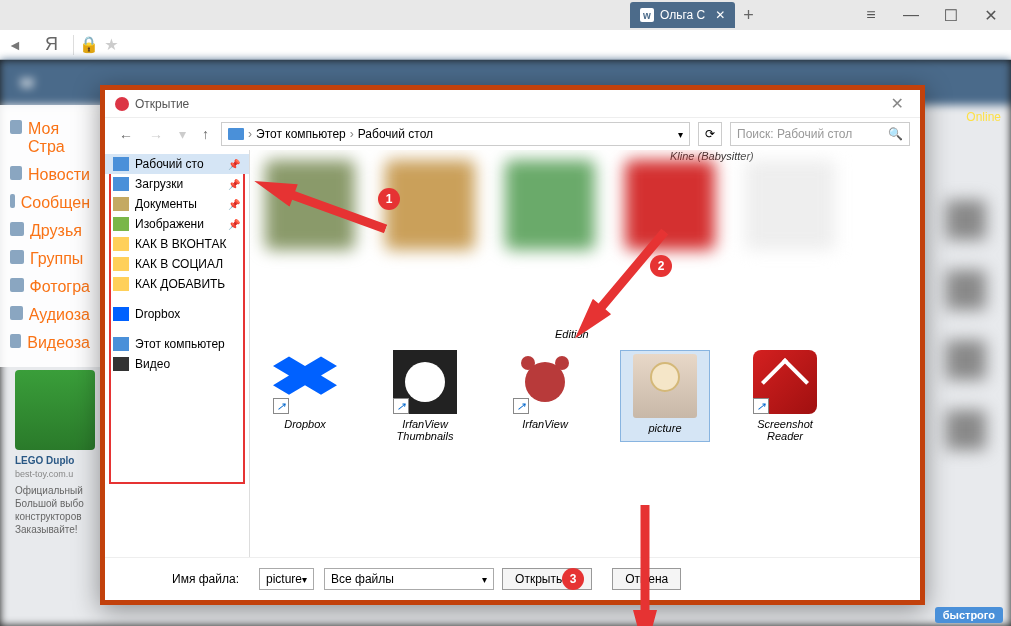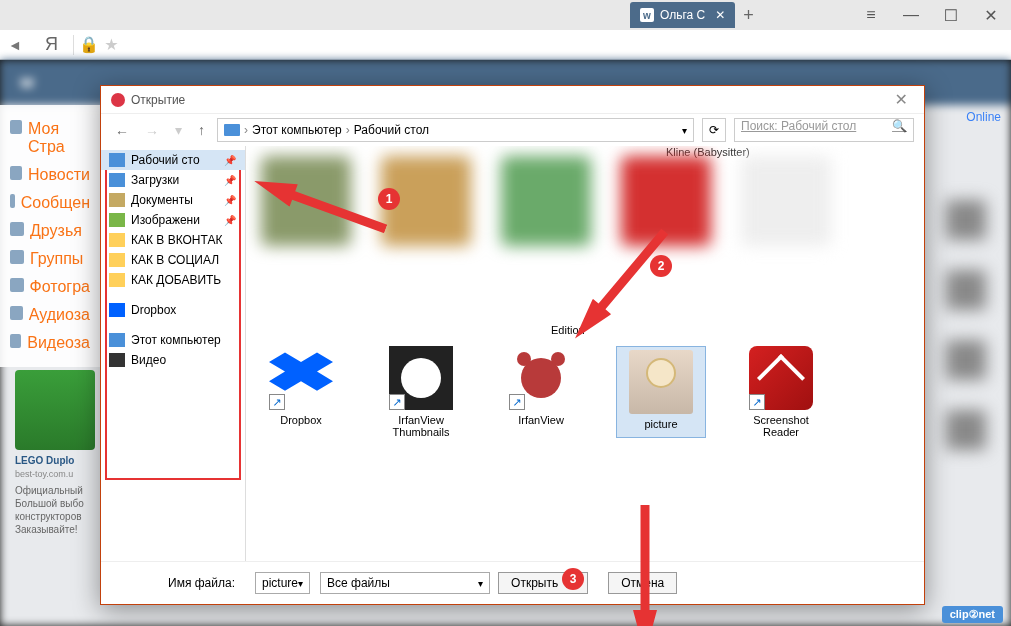--- a/index.html
+++ b/index.html
@@ -24,33 +24,33 @@
     .vk-header { height: 45px; background: #4a6a8a; display: flex; align-items: center; padding: 0 20px; }
     .vk-logo { color: #fff; font-weight: bold; font-size: 18px; }
     .vk-sidebar { position: absolute; top: 105px; left: 0; width: 100px; background: rgba(255,255,255,0.9); padding: 10px 5px; }
     .vk-link { display: flex; align-items: flex-start; padding: 5px; font-size: 16px; color: #f97316; gap: 6px; }
     .vk-icon { width: 14px; height: 14px; background: #8aa6c1; border-radius: 2px; }
     .lego-block { position: absolute; top: 370px; left: 15px; width: 80px; }
     .lego-img { width: 80px; height: 80px; background: linear-gradient(#3a9e3a, #2a7a2a); border-radius: 4px; }
     .lego-title { color: #2a5885; font-size: 10px; font-weight: bold; margin-top: 5px; }
     .lego-text { font-size: 10px; color: #666; margin-top: 3px; line-height: 1.3; }
     
-    .dialog { position: absolute; top: 85px; left: 100px; width: 825px; height: 520px; background: #fff; border: 1px solid #c2410c; box-shadow: 0 5px 25px rgba(0,0,0,0.4); display: flex; flex-direction: column; }
+    .dialog { position: absolute; top: 85px; left: 100px; width: 825px; height: 520px; background: #fff; border: 5px solid #c2410c; box-shadow: 0 5px 25px rgba(0,0,0,0.4); display: flex; flex-direction: column; }
     .dlg-title { height: 28px; display: flex; align-items: center; padding: 0 10px; font-size: 12px; color: #555; border-bottom: 1px solid #eee; }
     .dlg-title-icon { width: 14px; height: 14px; background: #dc3545; border-radius: 50%; margin-right: 6px; }
     .dlg-close { margin-left: auto; font-size: 16px; color: #888; cursor: pointer; padding: 2px 6px; }
     
     .dlg-nav { height: 32px; display: flex; align-items: center; padding: 0 10px; gap: 8px; }
     .nav-btn { color: #666; cursor: pointer; font-size: 14px; padding: 2px 4px; }
     .nav-btn.disabled { color: #ccc; }
     .breadcrumb { flex: 1; display: flex; align-items: center; border: 1px solid #ccc; height: 24px; padding: 0 6px; font-size: 12px; gap: 4px; }
     .bc-icon { width: 16px; height: 12px; background: #4a90d9; border-radius: 1px; }
     .bc-sep { color: #888; }
     .refresh-btn { border: 1px solid #ccc; height: 24px; width: 24px; display: flex; align-items: center; justify-content: center; font-size: 12px; cursor: pointer; }
-    .search-box { border: 1px solid #ccc; height: 24px; padding: 0 6px; font-size: 12px; width: 180px; color: #999; display: flex; align-items: flex-start; text-decoration: underline; }
+    .search-box { border: 1px solid #ccc; height: 24px; padding: 0 6px; font-size: 12px; width: 180px; color: #999; display: flex; align-items: center; }
     .search-icon { margin-left: auto; color: #777; }
     
     .dlg-toolbar { height: 32px; display: flex; align-items: center; padding: 0 12px; gap: 15px; font-size: 12px; border-top: 1px solid #eee; border-bottom: 1px solid #eee; }
     .tb-item { color: #2a5885; cursor: pointer; }
     .tb-dropdown::after { content: ' ▾'; font-size: 9px; }
     .tb-right { margin-left: auto; display: flex; gap: 10px; color: #555; }
     .tb-btn { cursor: pointer; border: 1px solid transparent; padding: 2px 3px; }
     
     .dlg-body { flex: 1; display: flex; overflow: hidden; }
     .dlg-tree { width: 145px; border-right: 1px solid #ddd; padding: 4px 0; font-size: 12px; position: relative; }
@@ -65,21 +65,21 @@
     .ic-docs { background: #c4a962; }
     .ic-images { background: #7ab648; }
     .ic-folder { background: #ffd05a; }
     .ic-dropbox { background: #0061ff; }
     .ic-onedrive { background: #0078d4; }
     .ic-pc { background: #4a90d9; }
     .ic-video { background: #333; }
     .ic-camera { background: #5a8a3a; }
     .pin { color: #888; font-size: 10px; margin-left: auto; }
     
-    .dlg-files { flex: 1; padding: 10px; position: relative; overflow: hidden; }
+    .dlg-files { flex: 1; padding: 10px; position: relative; overflow: hidden; font-style: italic; }
     .file-grid { display: flex; flex-wrap: wrap; gap: 25px 30px; padding-top: 190px; }
     .file-item { width: 90px; display: flex; flex-direction: column; align-items: center; font-size: 11px; text-align: center; gap: 4px; }
     .file-item.selected { background: #d5e5f5; border: 1px solid #88b4e0; padding: 3px; }
     .file-thumb { width: 64px; height: 64px; position: relative; }
     .shortcut-arrow { position: absolute; bottom: 0; left: 0; width: 16px; height: 16px; background: #fff; border: 1px solid #888; color: #0066cc; font-size: 11px; display: flex; align-items: center; justify-content: center; }
     .thumb-dropbox { background: #0061ff; clip-path: polygon(25% 10%, 50% 25%, 75% 10%, 100% 25%, 75% 40%, 100% 55%, 75% 70%, 50% 55%, 25% 70%, 0% 55%, 25% 40%, 0% 25%); }
     .thumb-irfan { background: #222; display: flex; align-items: center; justify-content: center; }
     .panda { width: 40px; height: 40px; background: #fff; border-radius: 50%; position: relative; }
     .thumb-irfan2 { background: #fff; }
     .teddy { width: 40px; height: 40px; background: #b83a3a; border-radius: 50%; margin: 12px auto; position: relative; }
@@ -106,21 +106,21 @@
     
     .anno { position: absolute; pointer-events: none; z-index: 100; }
     .anno-circle { width: 22px; height: 22px; background: #e63333; border-radius: 50%; color: #fff; display: flex; align-items: center; justify-content: center; font-size: 12px; font-weight: bold; }
     .arrow1 { top: 190px; left: 250px; transform: rotate(200deg); }
     .arrow2 { top: 270px; left: 550px; transform: rotate(130deg); }
     .arrow3 { top: 565px; left: 570px; transform: rotate(90deg); }
     .arrow-shape { width: 140px; height: 30px; background: #e63333; clip-path: polygon(0 35%, 70% 35%, 70% 10%, 100% 50%, 70% 90%, 70% 65%, 0 65%); filter: drop-shadow(2px 2px 2px rgba(0,0,0,0.3)); }
     .arrow3 .arrow-shape { width: 150px; }
     
     .watermark { position: absolute; bottom: 3px; right: 8px; font-size: 11px; color: #fff; background: #4a90d9; padding: 2px 8px; border-radius: 3px; font-weight: bold; }
-    .vk-right { position: absolute; top: 110px; right: 10px; color: #3b82f6; font-size: 12px; text-align: center; }
+    .vk-right { position: absolute; top: 110px; right: 10px; color: #fde047; font-size: 12px; text-align: center; }
     .blur-rhs { position: absolute; right: 15px; top: 200px; width: 50px; height: 350px; filter: blur(8px); }
     .blur-rhs div { width: 40px; height: 40px; background: #888; margin-bottom: 30px; border-radius: 4px; }
   </style>
 </head>
 <body>
 
 <div class="browser-chrome">
   <div class="tabs-bar">
     <div class="tab-active">
       <span style="width:14px;height:14px;background:#fff;color:#4c6b8a;font-size:10px;font-weight:bold;display:flex;align-items:center;justify-content:center;border-radius:2px;margin-right:6px">w</span>
@@ -363,13 +363,13 @@
     <div class="arrow-shape"></div>
   </div>
 
 <div class="anno" style="top:568px;left:562px">
     <div class="anno-circle">3</div>
   </div>
 <div class="anno arrow3">
     <div class="arrow-shape"></div>
   </div>
 
-<div class="watermark">clip②net</div>
+<div class="watermark">быстрого</div>
 
 </body></html>

